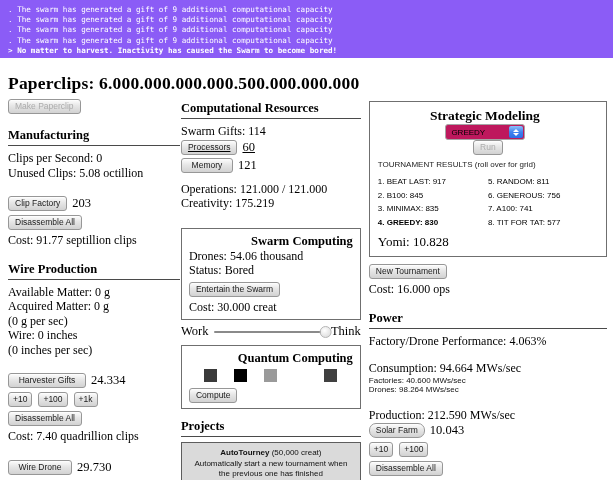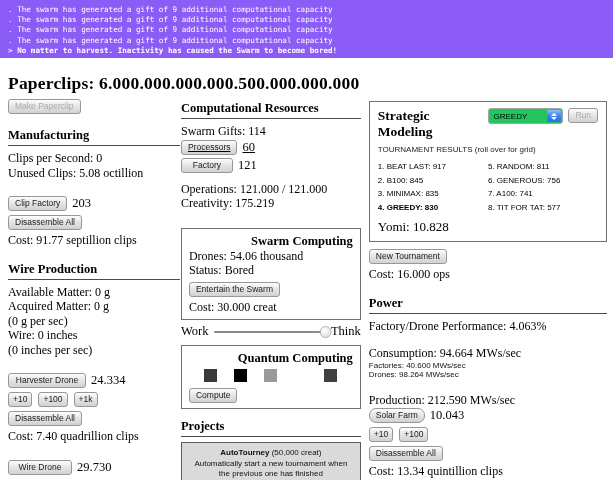--- a/index.html
+++ b/index.html
@@ -57,24 +57,24 @@
   .qchip { width:13px; height:13px; background:#333; }
 
   
   .project-btn { display:block; width:100%; text-align:center; background:#dadada;
                  border:1.5px solid #5d5d5d; padding:5px 6px; margin:0 0 7px 0;
                  font-family:"Liberation Sans", sans-serif; font-size:8px; line-height:10.5px; color:#111; cursor:pointer; }
   .project-btn b { font-size:8px;margin-top:32px; }
 
   
   .strat-box { border:1px solid #6f6f6f; padding:6px 8px; margin-top:3px; }
-  .strat-head { display:flex; align-items:flex-start; }
+  .strat-head { display:flex; align-items:center;flex-direction:column; }
   .strat-head h3 { font-size:13.5px; font-weight:bold; margin-right:6px; }
   .select { display:inline-flex; align-items:center; width:80px; height:16px; border:1px solid #a5a5a5;
-            border-radius:3px; background:#22c55e; font-family:"Liberation Sans", sans-serif; font-size:8px;
+            border-radius:3px; background:#be185d; font-family:"Liberation Sans", sans-serif; font-size:8px;
             padding-left:5px; position:relative; cursor:pointer; margin-right:5px; }
   .select .stepper { position:absolute; right:1px; top:1px; bottom:1px; width:14px; border-radius:2px;
             background:linear-gradient(#8ec0f9,#3f82ef 50%,#2a6fe8); display:flex; flex-direction:column;
             align-items:center; justify-content:center; gap:1px; }
   .tri-up { width:0; height:0; border-left:3px solid transparent; border-right:3px solid transparent; border-bottom:3.5px solid #fff; }
   .tri-down { width:0; height:0; border-left:3px solid transparent; border-right:3px solid transparent; border-top:3.5px solid #fff; }
   .results-caption { font-family:"Liberation Sans", sans-serif; font-size:8px; color:#222; margin:5px 0 6px 0; }
   .results-grid { display:flex; font-family:"Liberation Sans", sans-serif; font-size:8px; }
   .results-grid .rcol { width:50%; }
   .results-grid .ritem { line-height:13.5px; white-space:nowrap; }
@@ -113,21 +113,21 @@
     <div class="line">Cost: 91.77 septillion clips</div>
 
     <h2 class="sec">Wire Production</h2>
     <div class="line">Available Matter: 0 g</div>
     <div class="line">Acquired Matter: 0 g</div>
     <div class="line">(0 g per sec)</div>
     <div class="line">Wire: 0 inches</div>
     <div class="line">(0 inches per sec)</div>
     <div class="gap-md"></div>
     <div class="buy-row">
-      <button class="btn w-harv">Harvester Drone</button>
+      <button class="btn w-harv">Harvester Gifts</button>
       <span class="count">24.334</span>
     </div>
     <div class="btn-row">
       <button class="btn tiny">+10</button>
       <button class="btn tiny">+100</button>
       <button class="btn tiny">+1k</button>
     </div>
     <div class="btn-row">
       <button class="btn">Disassemble All</button>
     </div>
@@ -143,21 +143,21 @@
   </div>
 
   <div class="col-mid">
     <h2 class="sec">Computational Resources</h2>
     <div class="line">Swarm Gifts: 114</div>
     <div class="buy-row" style="margin-top:1px;text-decoration:underline;">
       <button class="btn w-proc">Processors</button>
       <span class="count">60</span>
     </div>
     <div class="buy-row">
-      <button class="btn w-mem">Factory</button>
+      <button class="btn w-mem">Memory</button>
       <span class="count">121</span>
     </div>
     <div class="gap-sm"></div>
     <div class="line">Operations: 121.000 / 121.000</div>
     <div class="line">Creativity: 175.219</div>
     <div class="gap-md"></div>
 
     <div class="boxed">
       <h3>Swarm Computing</h3>
       <div class="line">Drones: 54.06 thousand</div>

